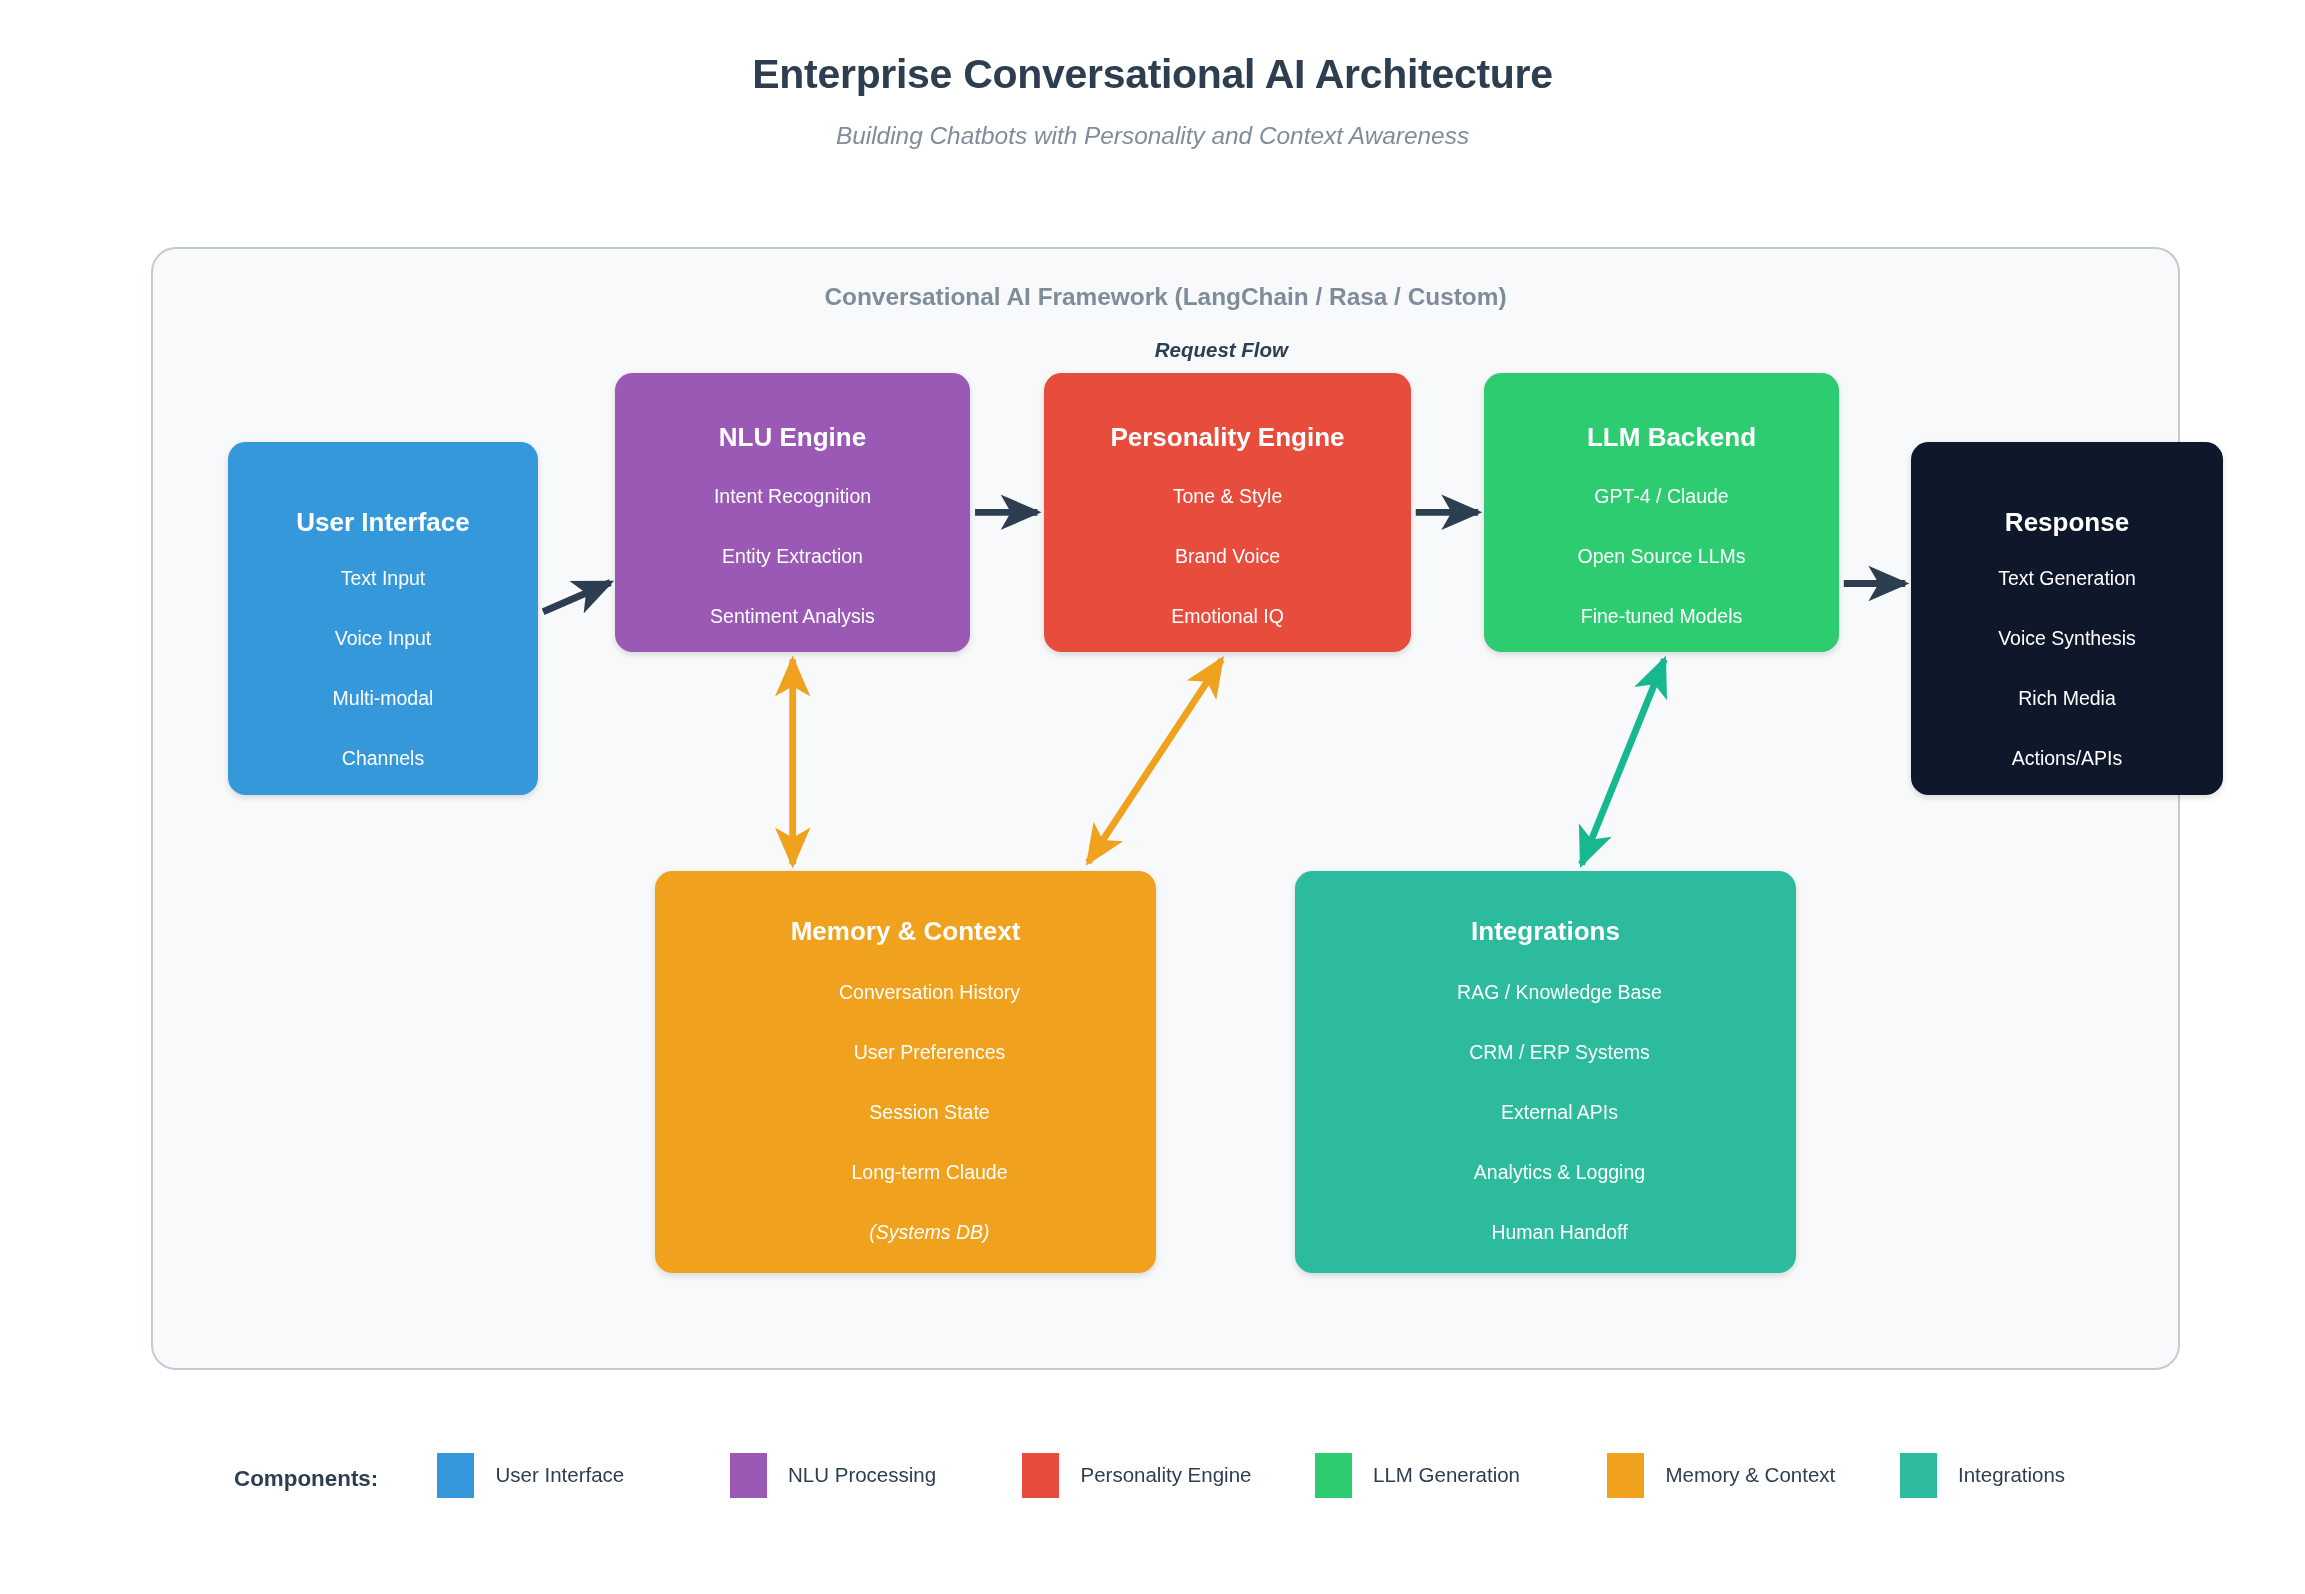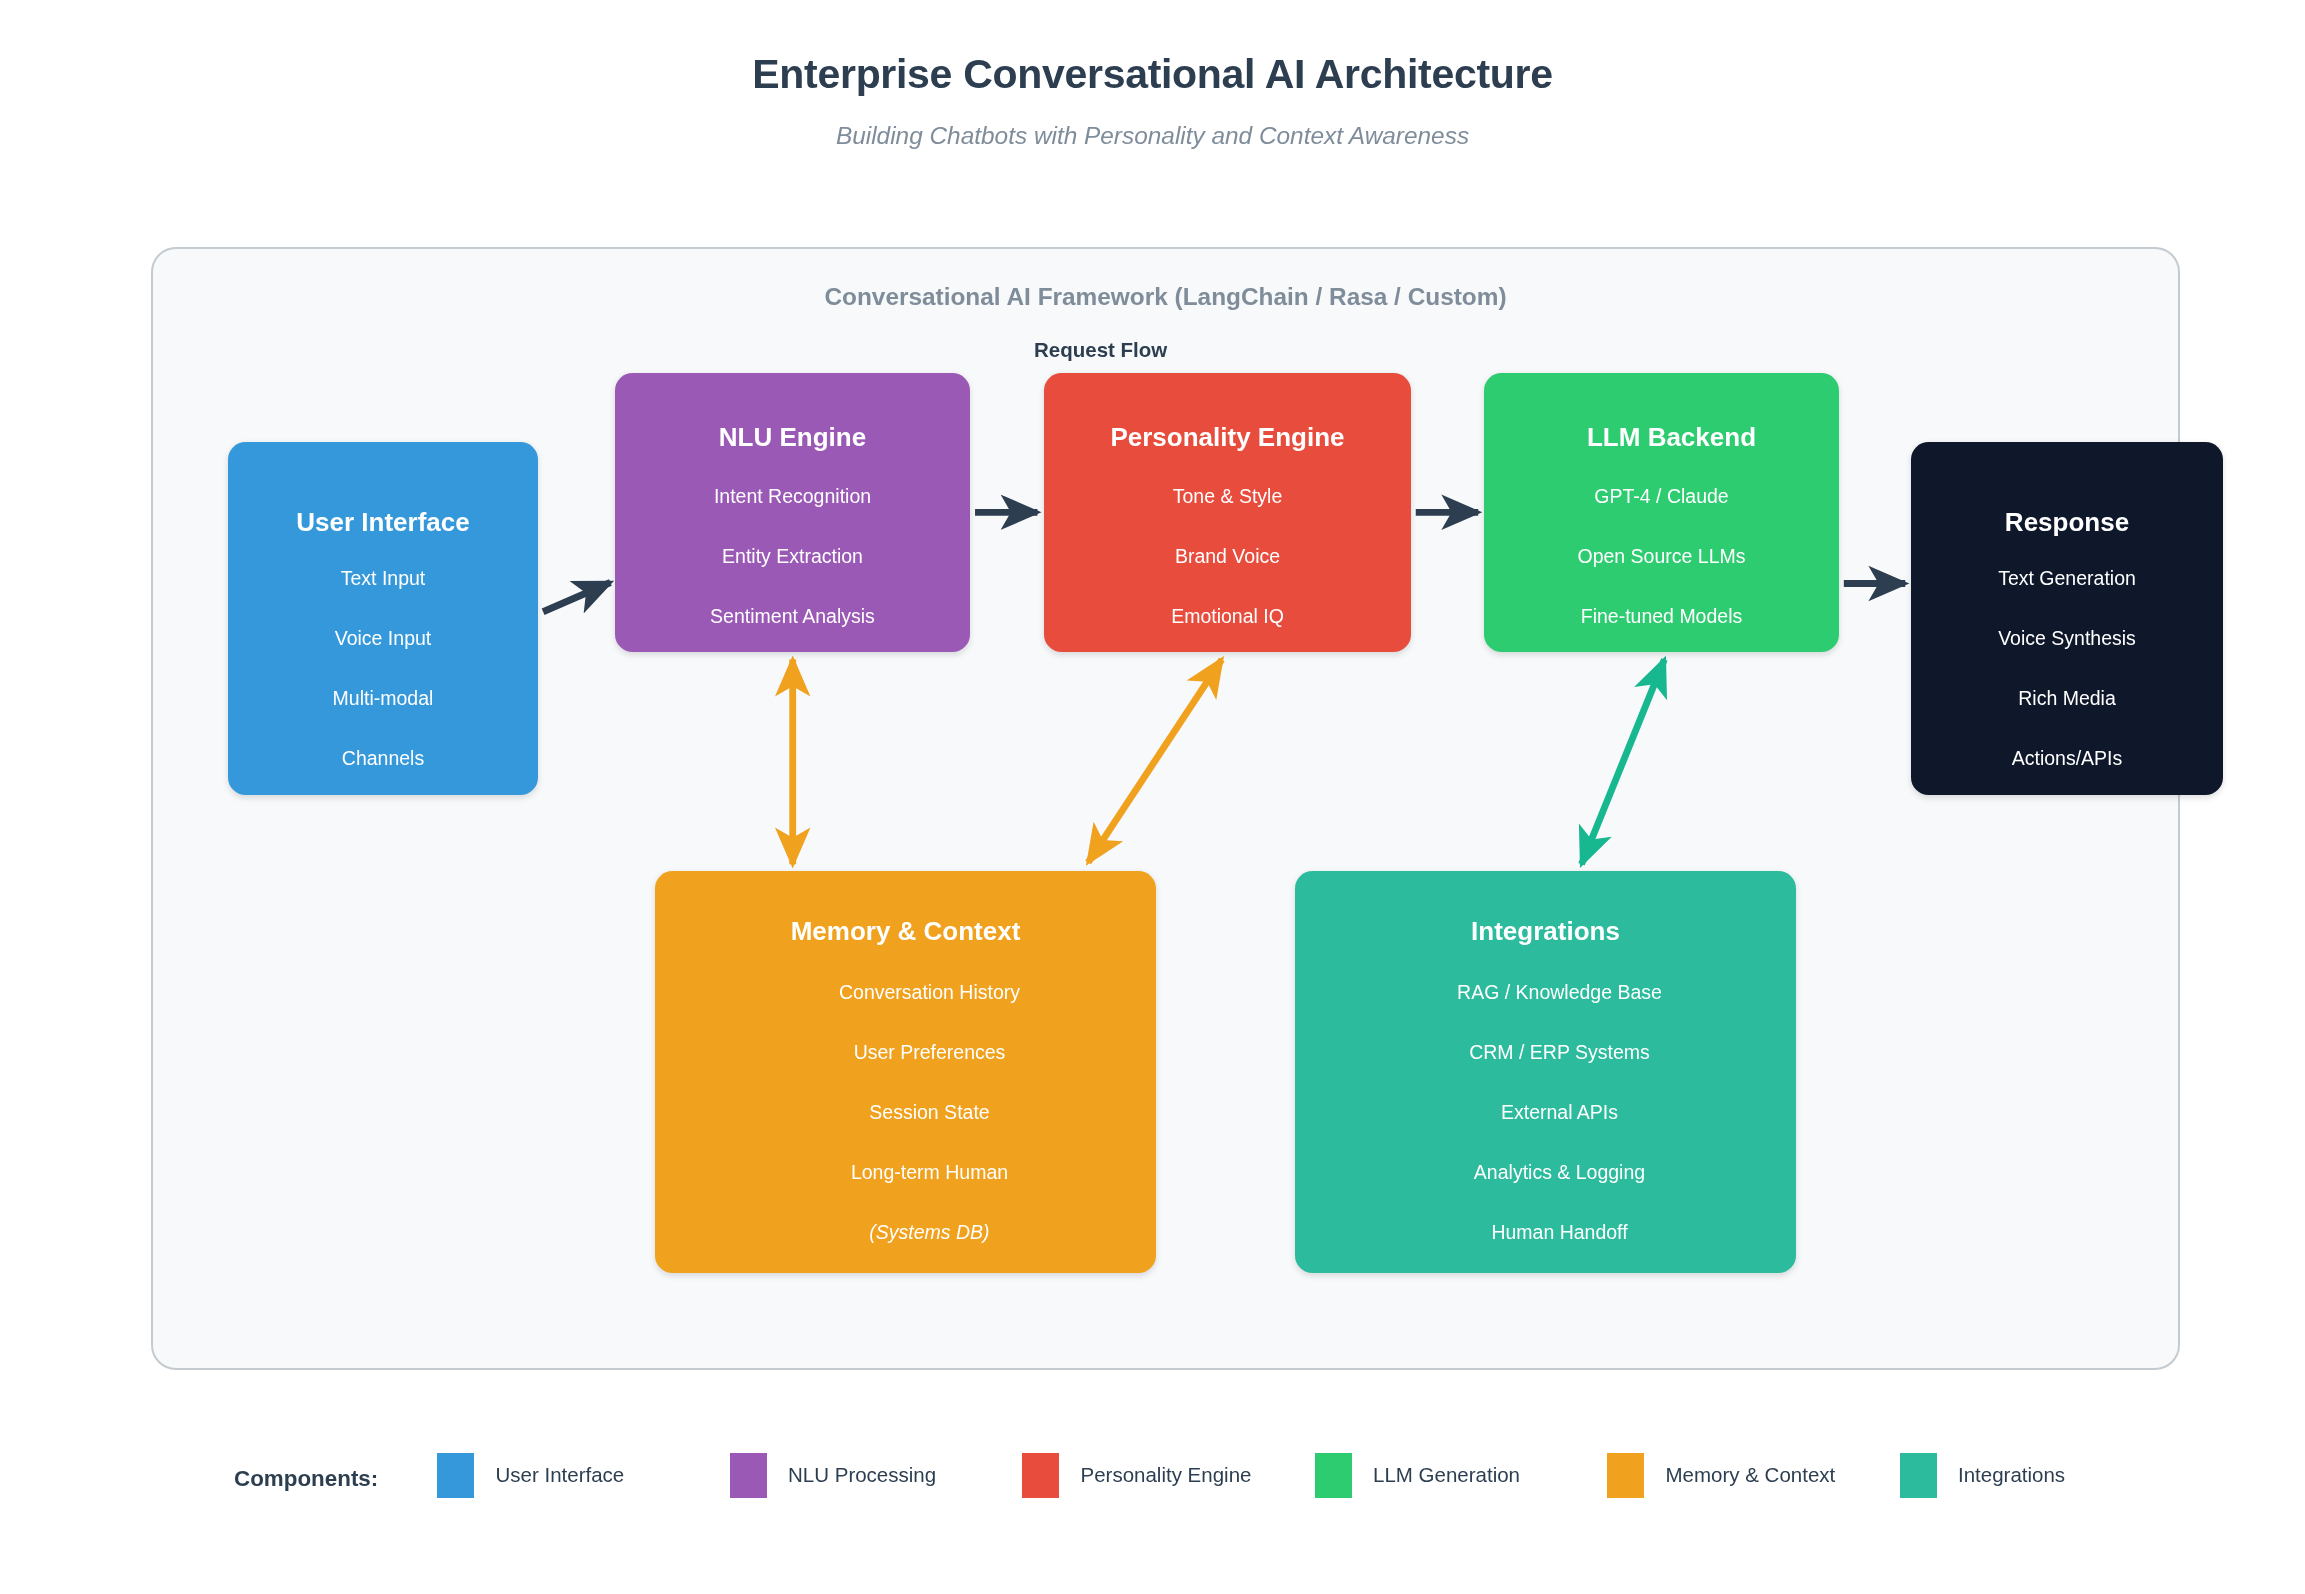--- a/index.html
+++ b/index.html
@@ -55,23 +55,24 @@
     width: 2029px;
     text-align: center;
     font-size: 24.4px;
     font-weight: bold;
     color: #7f8c9a;
   }
   #request-flow-label {
     position: absolute;
     left: 1034px; top: 338px;
     width: 254px;
-    text-align: left;
+    text-align: right;
     font-size: 20.5px;
     font-weight: bold;
+    font-style: italic;
     color: #2c3e50;
   }
 
   
   .node {
     position: absolute;
     border-radius: 17.6px;
     color: #ffffff;
     text-align: center;
     overflow: hidden;
@@ -289,21 +290,21 @@
       <div class="node-item">Actions/APIs</div>
     </div>
   </div>
 
   <div class="node" id="node-memory-context" style="background: rgb(240, 161, 30);">
     <div class="node-title">Memory &amp; Context</div>
     <div class="items">
       <div class="node-item">Conversation History</div>
       <div class="node-item">User Preferences</div>
       <div class="node-item">Session State</div>
-      <div class="node-item">Long-term Human</div>
+      <div class="node-item">Long-term Claude</div>
       <div class="node-item italic">(Systems DB)</div>
     </div>
   </div>
 
   <div class="node" id="node-integrations" style="background: rgb(44, 187, 156);">
     <div class="node-title">Integrations</div>
     <div class="items">
       <div class="node-item">RAG / Knowledge Base</div>
       <div class="node-item">CRM / ERP Systems</div>
       <div class="node-item">External APIs</div>

